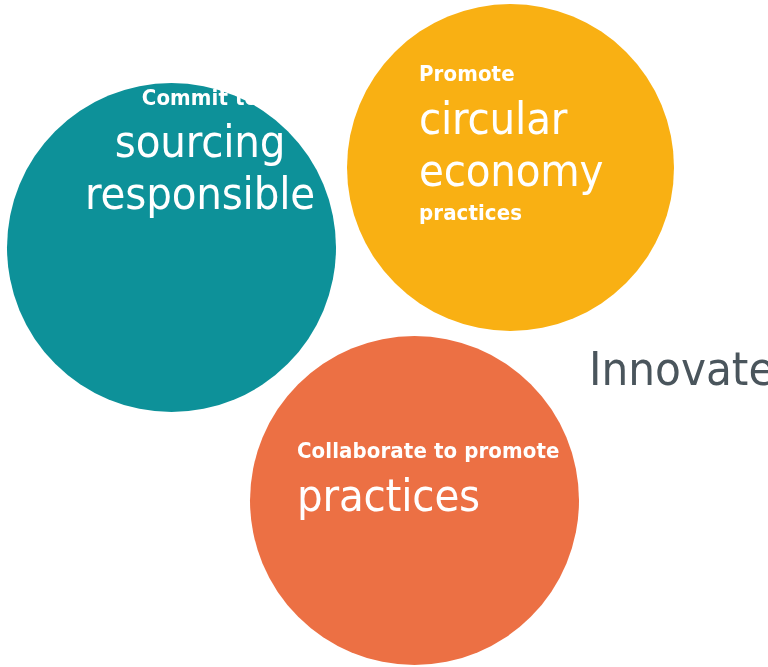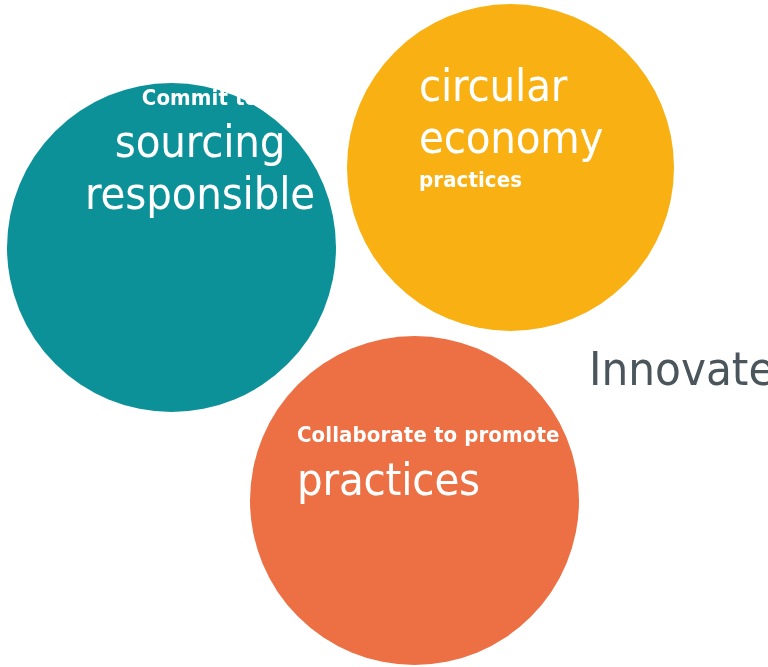--- a/index.html
+++ b/index.html
@@ -76,21 +76,21 @@
 
   
   #bubble-sustainable-practices {
     left: 250px;
     top: 336px;
     width: 329px;
     height: 329px;
   }
   #text-sustainable-practices {
     left: 297px;
-    top: 424px;
+    top: 440px;
     width: 290px;
   }
   #text-sustainable-practices .line-small { margin-bottom: 11px; }
   #text-sustainable-practices .line-big   { margin-bottom: 7px; }
 
   
   #label-innovate {
     position: absolute;
     left: 589px;
     top: 345px;
@@ -109,20 +109,21 @@
 
   <div class="bubble" id="bubble-responsible-sourcing" style="background: rgb(13, 145, 153);"></div>
   <div class="bubble-text" id="text-responsible-sourcing" style="color: rgb(255, 255, 255);">
     <div class="line-small">Commit to</div>
     <div class="line-big">sourcing</div>
     <div class="line-big">responsible</div>
   </div>
 
   <div class="bubble" id="bubble-circular-economy" style="background: rgb(249, 176, 19);"></div>
   <div class="bubble-text" id="text-circular-economy" style="color: rgb(255, 255, 255);">
+    <div class="line-small">Promote</div>
     <div class="line-big">circular</div>
     <div class="line-big">economy</div>
     <div class="line-small trailing">practices</div>
   </div>
 
   <div class="bubble" id="bubble-sustainable-practices" style="background: rgb(236, 112, 68);"></div>
   <div class="bubble-text" id="text-sustainable-practices" style="color: rgb(255, 255, 255);">
     <div class="line-small">Collaborate to promote</div>
     <div class="line-big">practices</div>
   </div>

